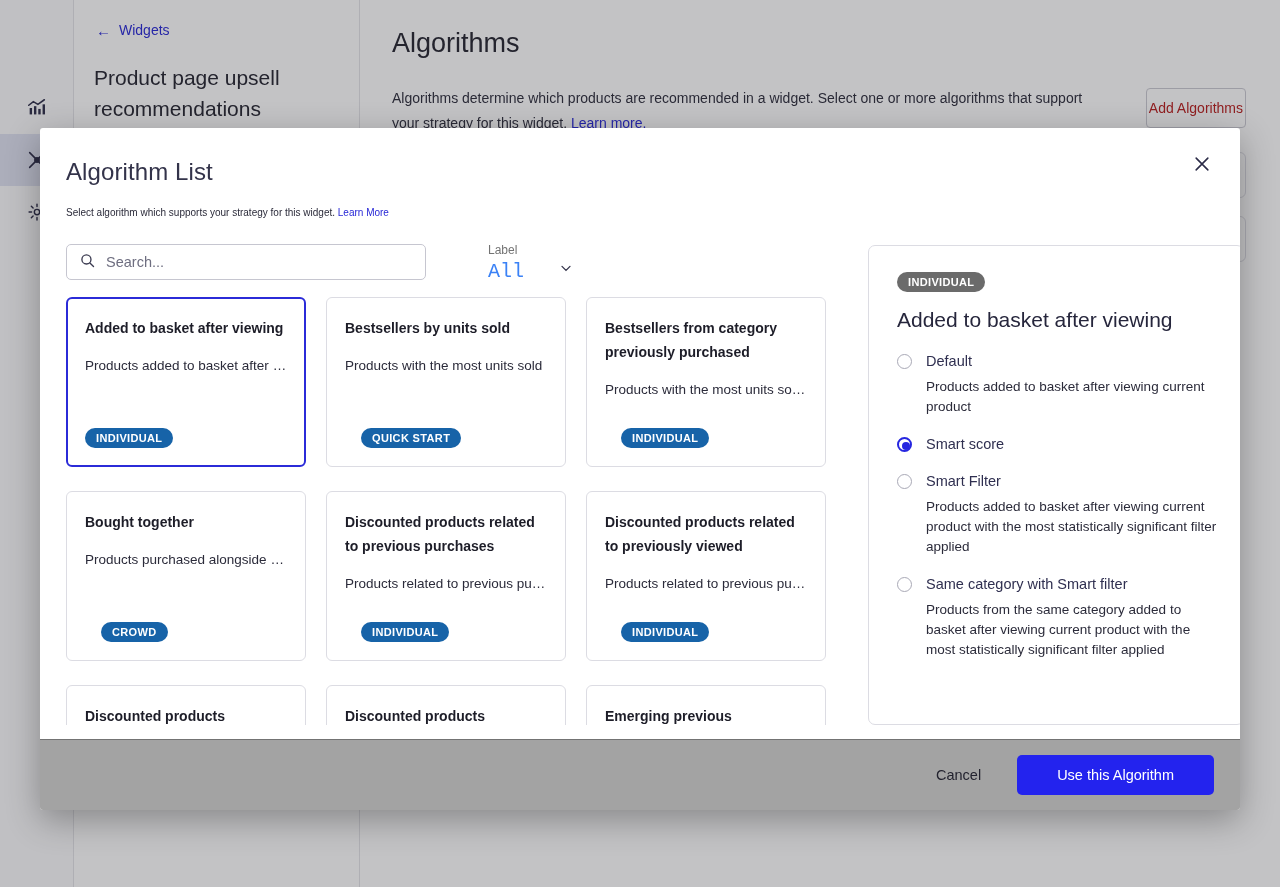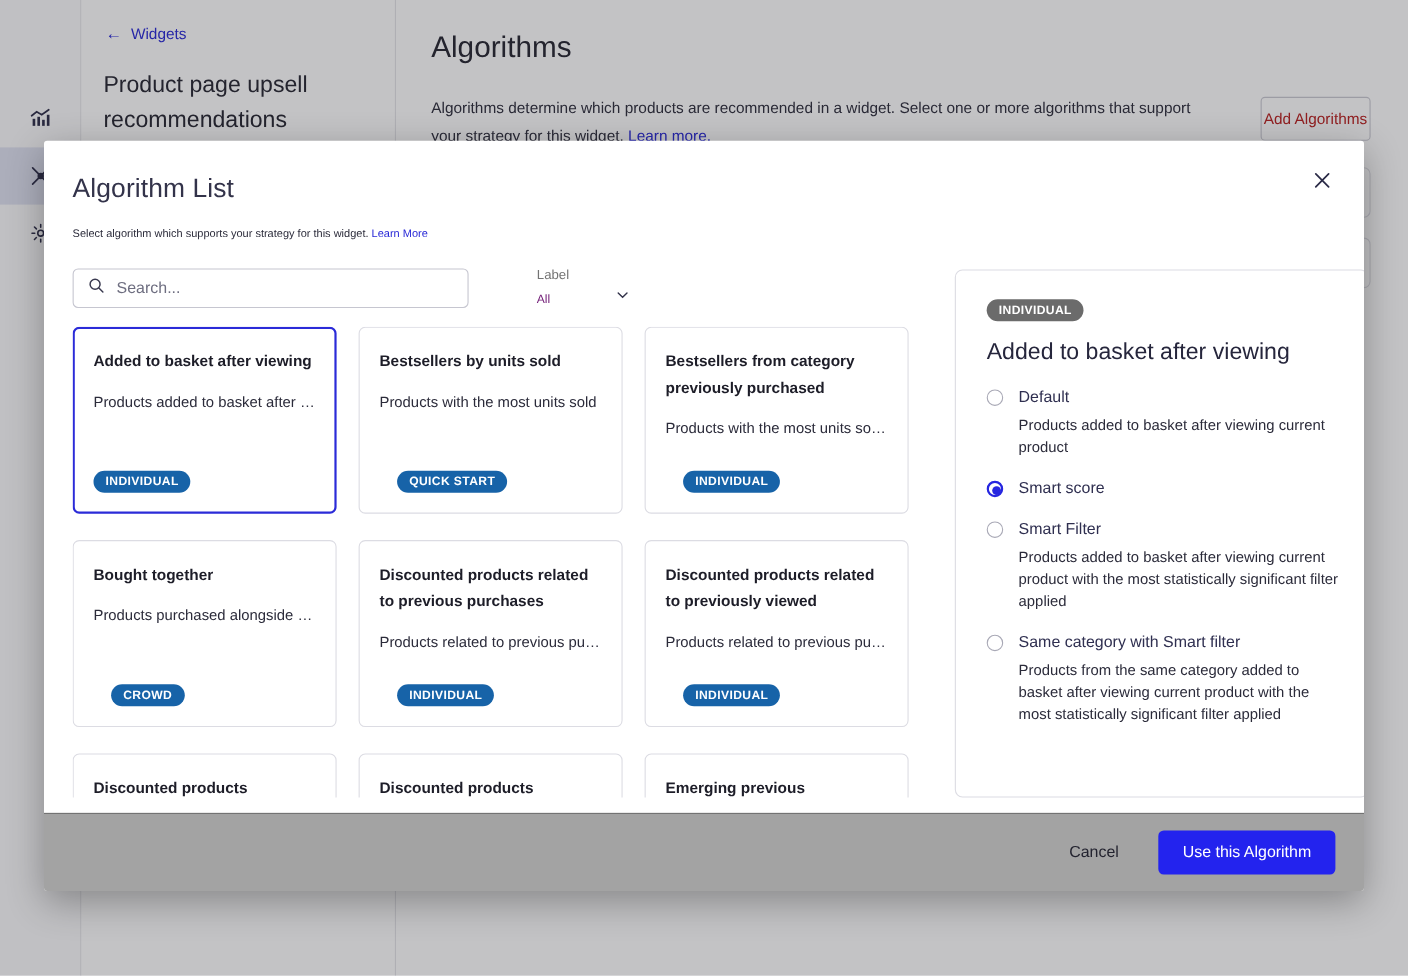--- a/index.html
+++ b/index.html
@@ -105,21 +105,21 @@
     font-size: 14.5px; color: #2b2b3a; font-family: "Liberation Sans", sans-serif;
     background: transparent;
   }
   .search-input::placeholder { color: #6e6e80; }
 
   .label-filter {
     position: absolute; left: 448px; top: 114px;
     width: 80px;
   }
   .label-filter .lf-label { font-size: 12px; color: #737373; line-height: 16px; }
-  .label-filter .lf-value { font-size: 11px; color: #701a75; line-height: 22px; margin-top: 3px; }
+  .label-filter .lf-value { font-size: 20px; color: #3b82f6; line-height: 22px; margin-top: 3px; font-family: Liberation Mono, monospace; }
   .label-filter .lf-chevron {
     position: absolute; right: -6px; top: 18px; color: #33334a;
   }
 
   
   #card-grid {
     position: absolute; left: 26px; top: 169px;
     width: 800px; height: 428px;
     overflow: hidden;
   }
@@ -189,21 +189,21 @@
     background: #a3a3a3; border-top: 1px solid #737373;
     display: flex; align-items: center; justify-content: flex-end;
     gap: 22px; padding-right: 26px;
   }
   .btn-cancel {
     background: transparent; border: none; font-size: 14.5px; color: #23232f;
     padding: 10px 14px; cursor: pointer; font-family: "Liberation Sans", sans-serif;
   }
   .btn-primary {
     background: #2323ee; border: none; color: #fff;
-    font-size: 14.5px; padding: 12px 22px; border-radius: 5px; cursor: pointer;
+    font-size: 14.5px; padding: 12px 40px; border-radius: 5px; cursor: pointer;
     font-family: "Liberation Sans", sans-serif;
   }
 </style>
 </head>
 <body>
 
 <div id="app-background">
 
   <div class="bg-railbar">
     <div class="bg-rail-icon" style="top:82px">

